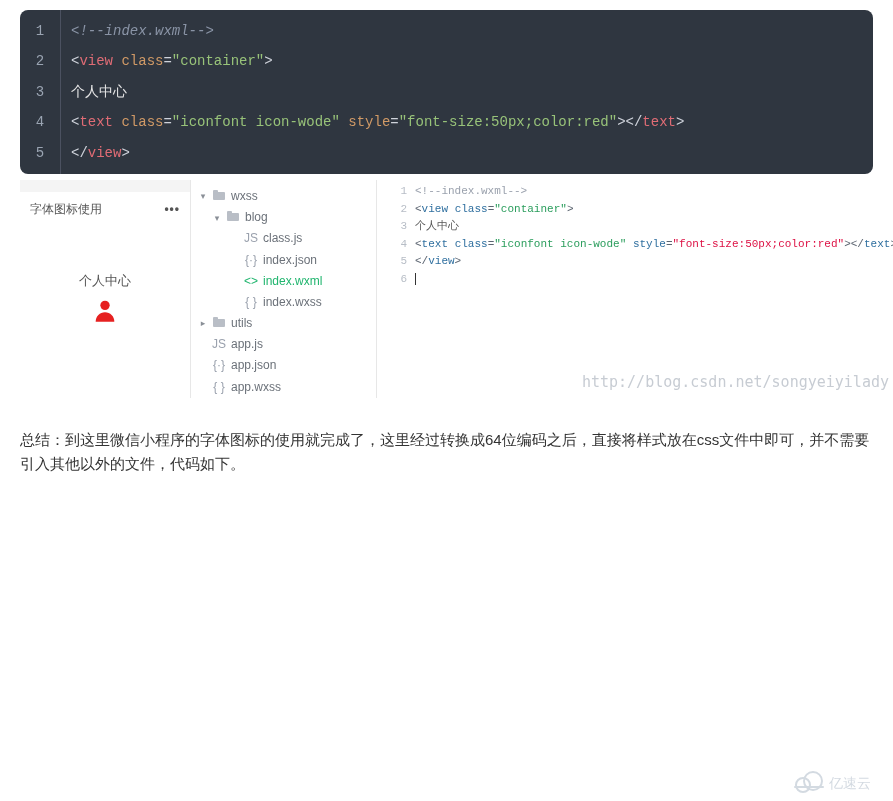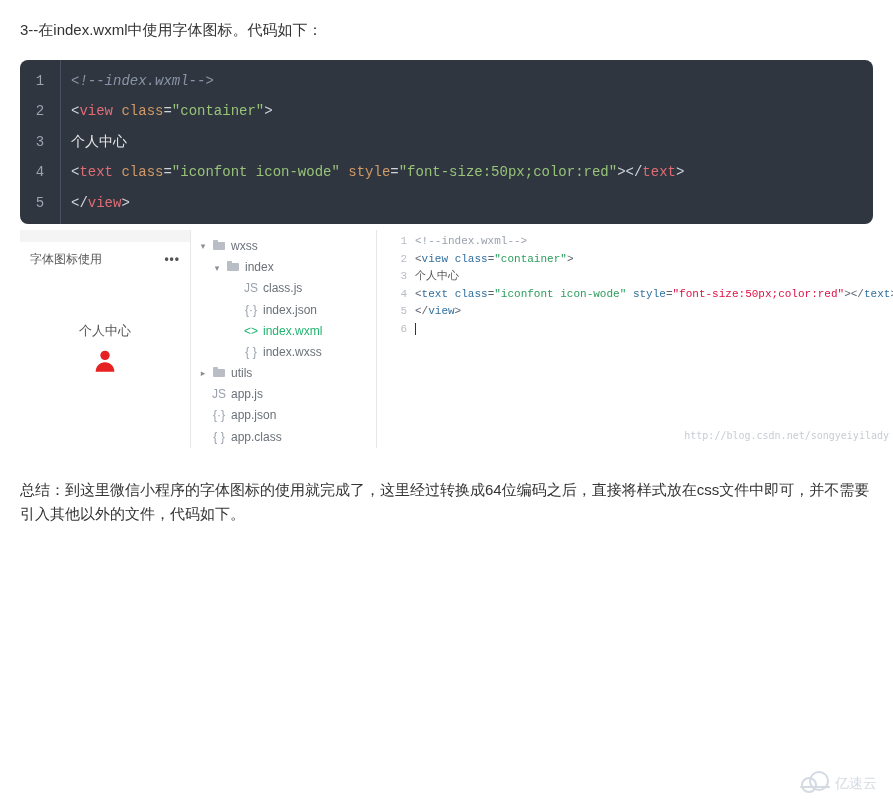--- a/index.html
+++ b/index.html
@@ -147,49 +147,48 @@
   .e-attr    { color: #2f6f9f; }
   .e-str     { color: #d14; }
   .e-green   { color: #2a9d5c; }
   .e-plain   { color: #555; }
   .cursor { display:inline-block; width:1px; height:12px; background:#333; vertical-align:middle; }
 
   .watermark {
     position: absolute;
     right: 8px;
     bottom: 4px;
-    font-size: 10px;
+    font-size: 15px;
     color: #c7ccd3;
     font-family: Consolas, monospace;
   }
 
   .para {
     margin-top: 96px;
     margin-bottom: 50px;
   }
   .summary {
     margin-top: 30px;
   }
 
   .brand {
     position: fixed;
-    right: 8px;
+    right: 14px;
     bottom: 2px;
     width: 90px;
     height: 36px;
     opacity: 0.9;
     pointer-events: none;
   }
 </style>
 </head>
 <body>
 
 <div class="page">
 
-  <p class="intro">3--在index.wxml中使用字体图标。代码如下：</p>
 
   <div class="codeblock" id="dark-code">
       <div class="row">
         <div class="gutter">1</div>
         <div class="codeline"><span class="c-comment">&lt;!--index.wxml--&gt;</span></div>
       </div>
       <div class="row">
         <div class="gutter">2</div>
         <div class="codeline"><span class="c-punct">&lt;</span><span class="c-tag">view</span><span class="c-punct"> </span><span class="c-attr">class</span><span class="c-punct">=</span><span class="c-string">"container"</span><span class="c-punct">&gt;</span></div>
       </div>
@@ -236,21 +235,21 @@
               <rect x="0" y="0" width="5" height="4" rx="1" fill="#b9bec6"></rect>
             </svg></span>
           <span>wxss</span>
         </div>
         <div class="tree-item lvl2">
           <span class="caret">▾</span>
           <span class="ico"><svg width="12" height="10">
               <rect x="0" y="2" width="12" height="8" rx="1" fill="#b9bec6"></rect>
               <rect x="0" y="0" width="5" height="4" rx="1" fill="#b9bec6"></rect>
             </svg></span>
-          <span>index</span>
+          <span>blog</span>
         </div>
         <div class="tree-item lvl3">
           <span class="caret"></span>
           <span class="ico"><span style="color:#9aa1ad">JS</span></span>
           <span>class.js</span>
         </div>
         <div class="tree-item lvl3">
           <span class="caret"></span>
           <span class="ico"><span style="color:#9aa1ad">{·}</span></span>
           <span>index.json</span>
@@ -279,21 +278,21 @@
           <span>app.js</span>
         </div>
         <div class="tree-item lvl1">
           <span class="caret"></span>
           <span class="ico"><span style="color:#9aa1ad">{·}</span></span>
           <span>app.json</span>
         </div>
         <div class="tree-item lvl1">
           <span class="caret"></span>
           <span class="ico"><span style="color:#9aa1ad">{ }</span></span>
-          <span>app.class</span>
+          <span>app.wxss</span>
         </div>
       </div>
 
     <div class="editor" id="editor">
       <div id="editor-lines">
           <div class="erow">
             <div class="eg">1</div>
             <div class="el"><span class="e-comment">&lt;!--index.wxml--&gt;</span></div>
           </div>
           <div class="erow">

